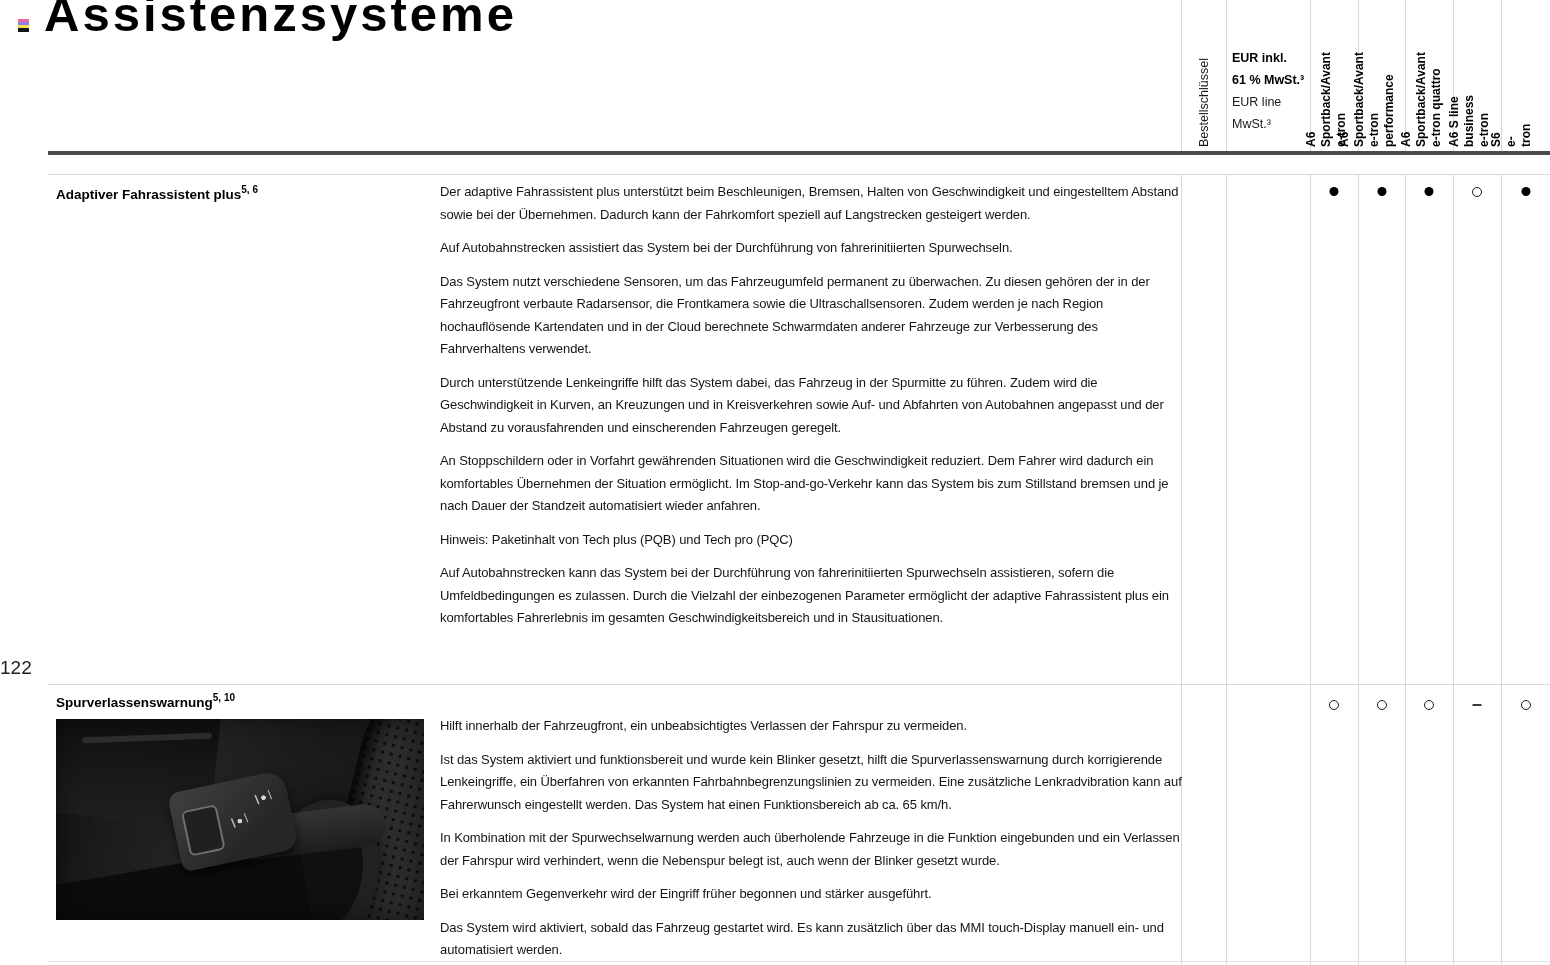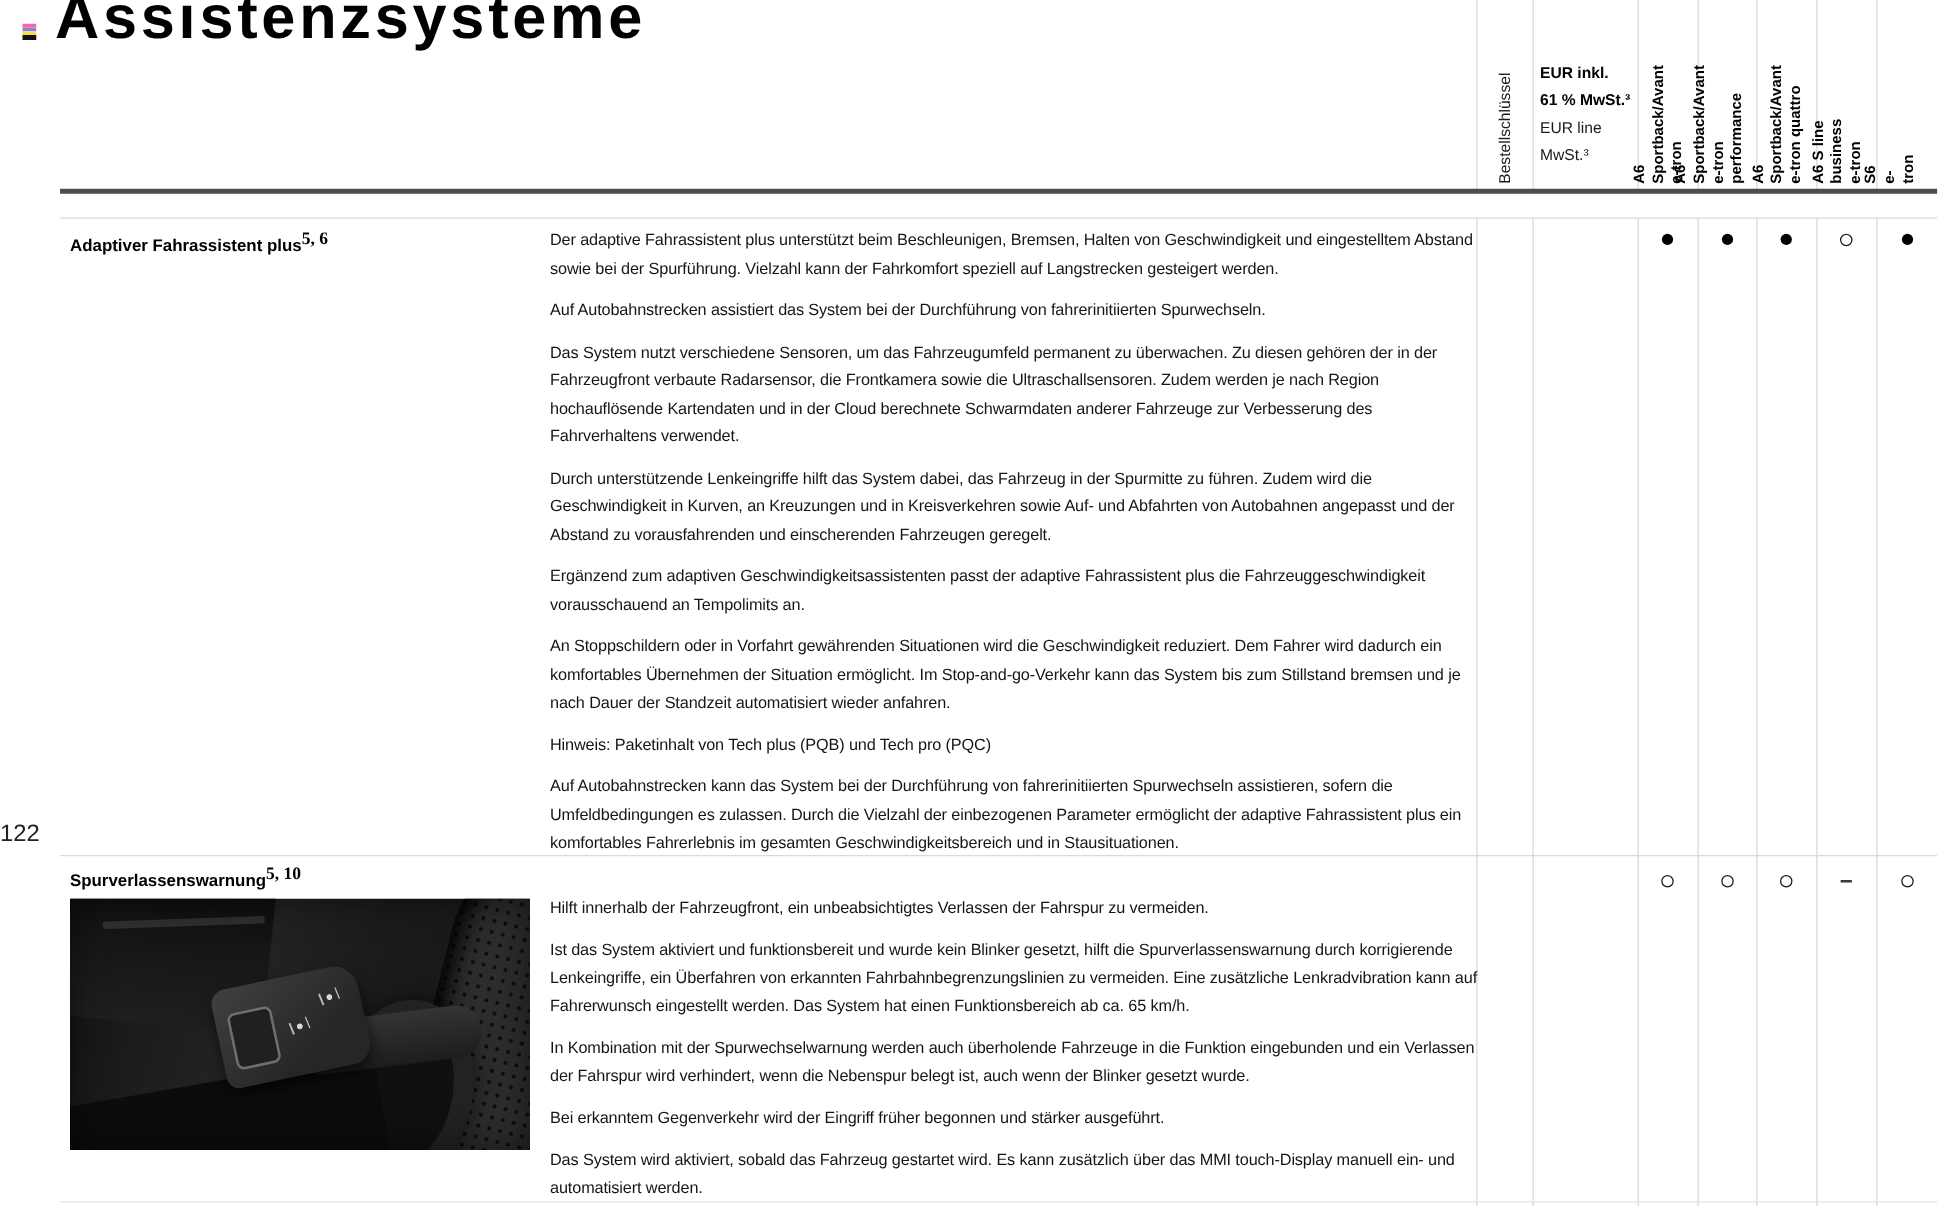--- a/index.html
+++ b/index.html
@@ -31,21 +31,21 @@
        white-space:pre-line;font-size:12px;line-height:15px;font-weight:bold;color:#000;}
   .rot.l2{margin-left:15px;}
   .rot.l1{margin-left:8px;}
   .rot.reg{font-weight:normal;font-size:12.5px;color:#1a1a1a;}
 
   .eur-head{position:absolute;left:1232px;top:47px;font-size:12.5px;line-height:22px;color:#1a1a1a;}
   .eur-head .b{font-weight:bold;color:#000;}
 
   
   .feat-title{position:absolute;left:56px;font-size:13.5px;font-weight:bold;color:#000;}
-  .feat-title sup{font-size:14px;font-family:Liberation Serif, serif;}
+  .feat-title sup{font-size:10px;}
   .desc{position:absolute;left:440px;width:742px;font-size:13px;line-height:22.5px;
         color:#151515;letter-spacing:-0.1px;}
   .desc p{margin:0 0 11px 0;}
 
   .avail-row{position:absolute;left:0;top:0;width:1550px;height:12px;}
   .avail{position:absolute;display:block;transform:translateX(-50%);}
   .m1{left:1334px}.m2{left:1382px}.m3{left:1429px}.m4{left:1477px}.m5{left:1526px}
   .dot-filled{width:9px;height:9px;border-radius:50%;background:#000;}
   .dot-open{width:10px;height:10px;border-radius:50%;border:1.5px solid #1a1a1a;
             box-sizing:border-box;background:#fff;}
@@ -146,25 +146,24 @@
 e-tron</span>
   </div>
   <div class="hcol" style="left:1501px;width:49px">
     <span class="rot l1">S6 e-tron</span>
   </div>
 
   <div class="feat-title" style="top:184px">
     <span>Adaptiver Fahrassistent plus</span><sup>5, 6</sup>
   </div>
   <div class="desc" style="top:181px">
-      <p>Der adaptive Fahrassistent plus unterstützt beim Beschleunigen, Bremsen, Halten von Geschwindigkeit und eingestelltem Abstand sowie bei der Spurführung. Vielzahl kann der Fahrkomfort speziell auf Langstrecken gesteigert werden.</p>
+      <p>Der adaptive Fahrassistent plus unterstützt beim Beschleunigen, Bremsen, Halten von Geschwindigkeit und eingestelltem Abstand sowie bei der Übernehmen. Dadurch kann der Fahrkomfort speziell auf Langstrecken gesteigert werden.</p>
       <p>Auf Autobahnstrecken assistiert das System bei der Durchführung von fahrerinitiierten Spurwechseln.</p>
       <p>Das System nutzt verschiedene Sensoren, um das Fahrzeugumfeld permanent zu überwachen. Zu diesen gehören der in der Fahrzeugfront verbaute Radarsensor, die Frontkamera sowie die Ultraschallsensoren. Zudem werden je nach Region hochauflösende Kartendaten und in der Cloud berechnete Schwarmdaten anderer Fahrzeuge zur Verbesserung des Fahrverhaltens verwendet.</p>
       <p>Durch unterstützende Lenkeingriffe hilft das System dabei, das Fahrzeug in der Spurmitte zu führen. Zudem wird die Geschwindigkeit in Kurven, an Kreuzungen und in Kreisverkehren sowie Auf- und Abfahrten von Autobahnen angepasst und der Abstand zu vorausfahrenden und einscherenden Fahrzeugen geregelt.</p>
-      <p>Ergänzend zum adaptiven Geschwindigkeitsassistenten passt der adaptive Fahrassistent plus die Fahrzeuggeschwindigkeit vorausschauend an Tempolimits an.</p>
       <p>An Stoppschildern oder in Vorfahrt gewährenden Situationen wird die Geschwindigkeit reduziert. Dem Fahrer wird dadurch ein komfortables Übernehmen der Situation ermöglicht. Im Stop-and-go-Verkehr kann das System bis zum Stillstand bremsen und je nach Dauer der Standzeit automatisiert wieder anfahren.</p>
       <p>Hinweis: Paketinhalt von Tech plus (PQB) und Tech pro (PQC)</p>
       <p>Auf Autobahnstrecken kann das System bei der Durchführung von fahrerinitiierten Spurwechseln assistieren, sofern die Umfeldbedingungen es zulassen. Durch die Vielzahl der einbezogenen Parameter ermöglicht der adaptive Fahrassistent plus ein komfortables Fahrerlebnis im gesamten Geschwindigkeitsbereich und in Stausituationen.</p>
     </div>
   <div class="avail-row" style="top:187px">
       <span class="avail m1 dot-filled"></span>
       <span class="avail m2 dot-filled"></span>
       <span class="avail m3 dot-filled"></span>
       <span class="avail m4 dot-open"></span>
       <span class="avail m5 dot-filled"></span>

